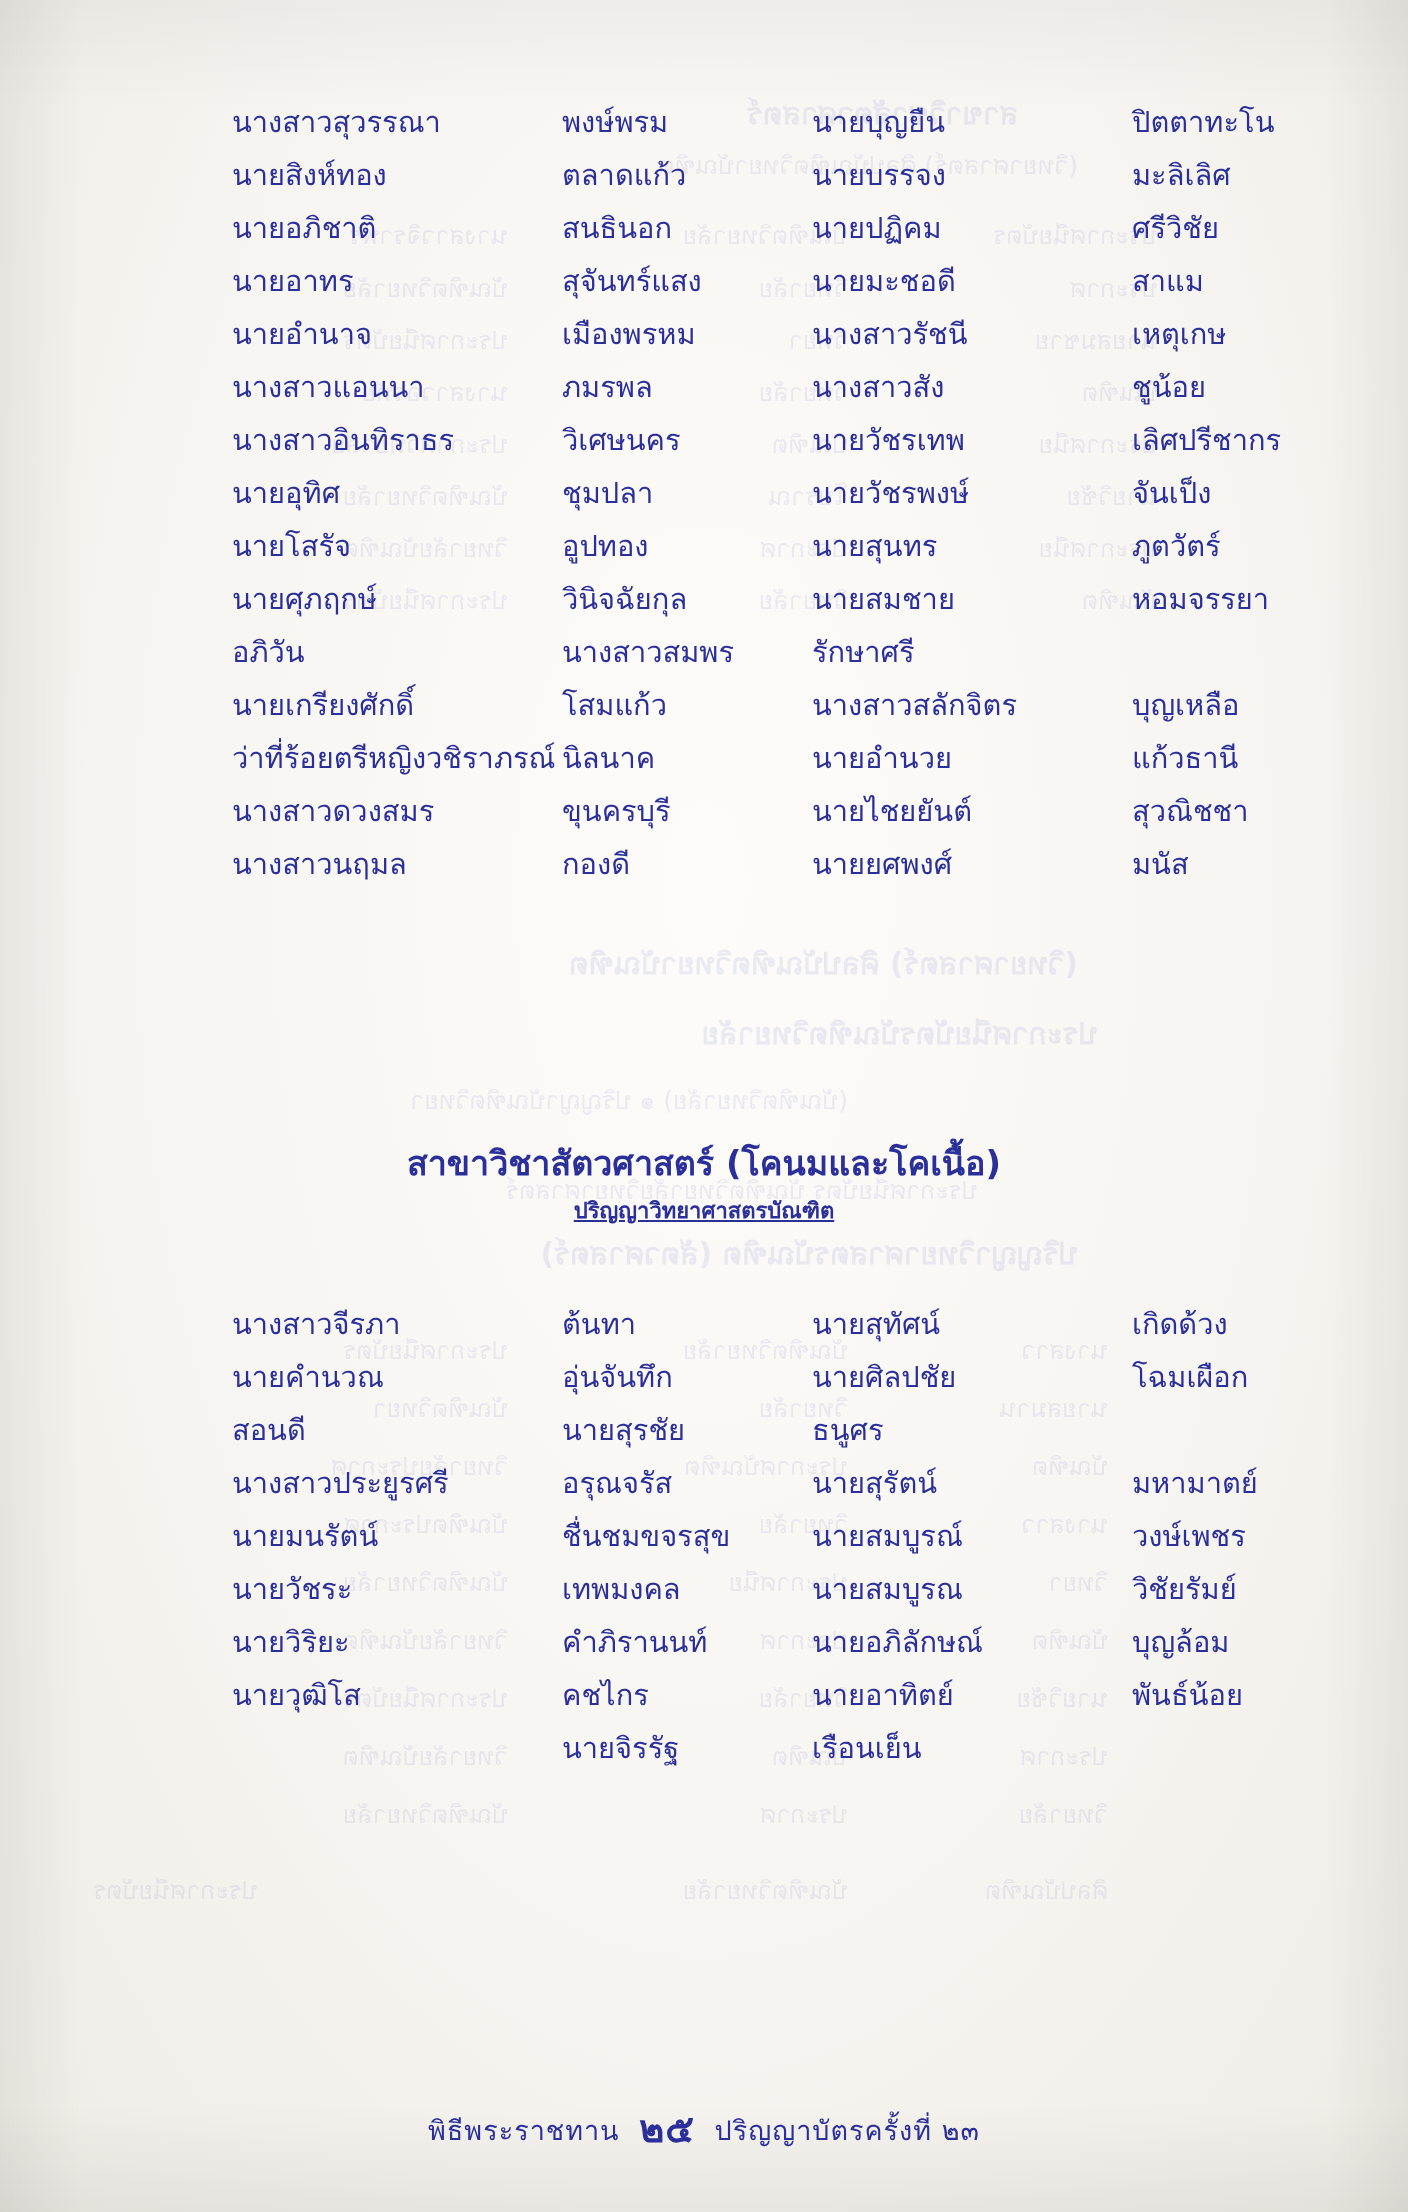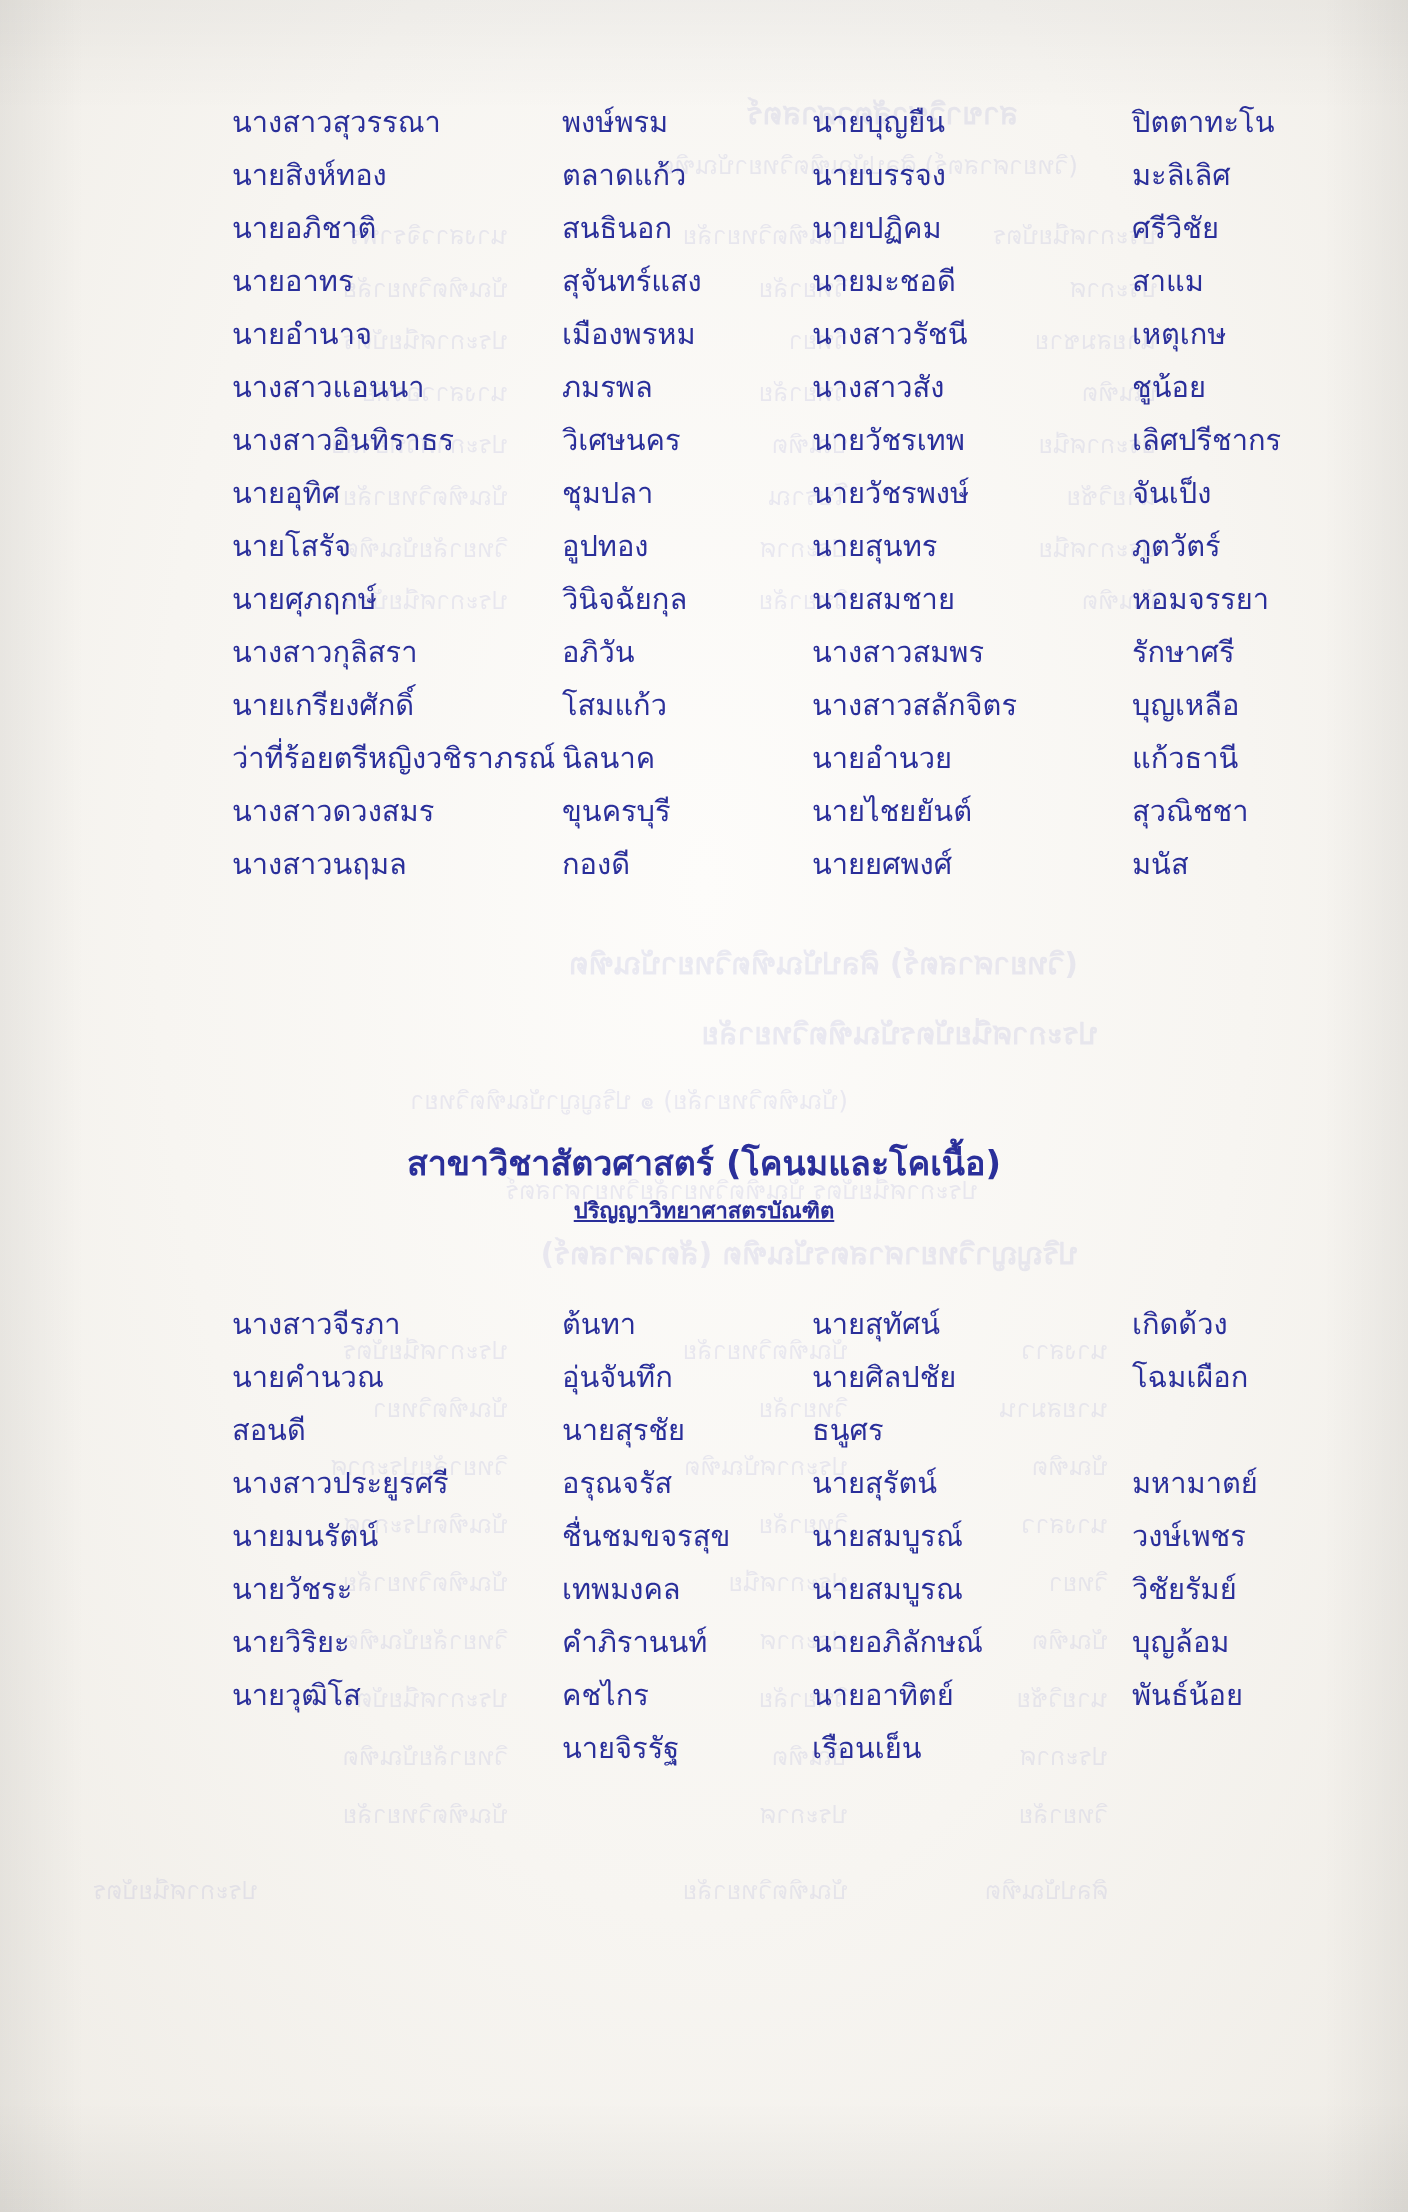--- a/index.html
+++ b/index.html
@@ -230,21 +230,20 @@
         <div class="c2">นายสุนทร</div>
         <div class="c3">ภูตวัตร์</div>
       </div>
       <div class="row">
         <div class="c0">นายศุภฤกษ์</div>
         <div class="c1">วินิจฉัยกุล</div>
         <div class="c2">นายสมชาย</div>
         <div class="c3">หอมจรรยา</div>
       </div>
       <div class="row">
-        <div class="c0">นางสาวกุลิสรา</div>
         <div class="c1">อภิวัน</div>
         <div class="c2">นางสาวสมพร</div>
         <div class="c3">รักษาศรี</div>
       </div>
       <div class="row">
         <div class="c0">นายเกรียงศักดิ์</div>
         <div class="c1">โสมแก้ว</div>
         <div class="c2">นางสาวสลักจิตร</div>
         <div class="c3">บุญเหลือ</div>
       </div>
@@ -320,14 +319,19 @@
         <div class="c3">พันธ์น้อย</div>
       </div>
       <div class="row">
         <div class="c0"></div>
         <div class="c1">นายจิรรัฐ</div>
         <div class="c2">เรือนเย็น</div>
         <div class="c3"></div>
       </div>
     </div>
 
+  <div class="footer">
+    <span>พิธีพระราชทาน</span>
+    <span class="pagenum">๒๕</span>
+    <span>ปริญญาบัตรครั้งที่ ๒๓</span>
+  </div>
 
 </div>
 
 </body></html>

